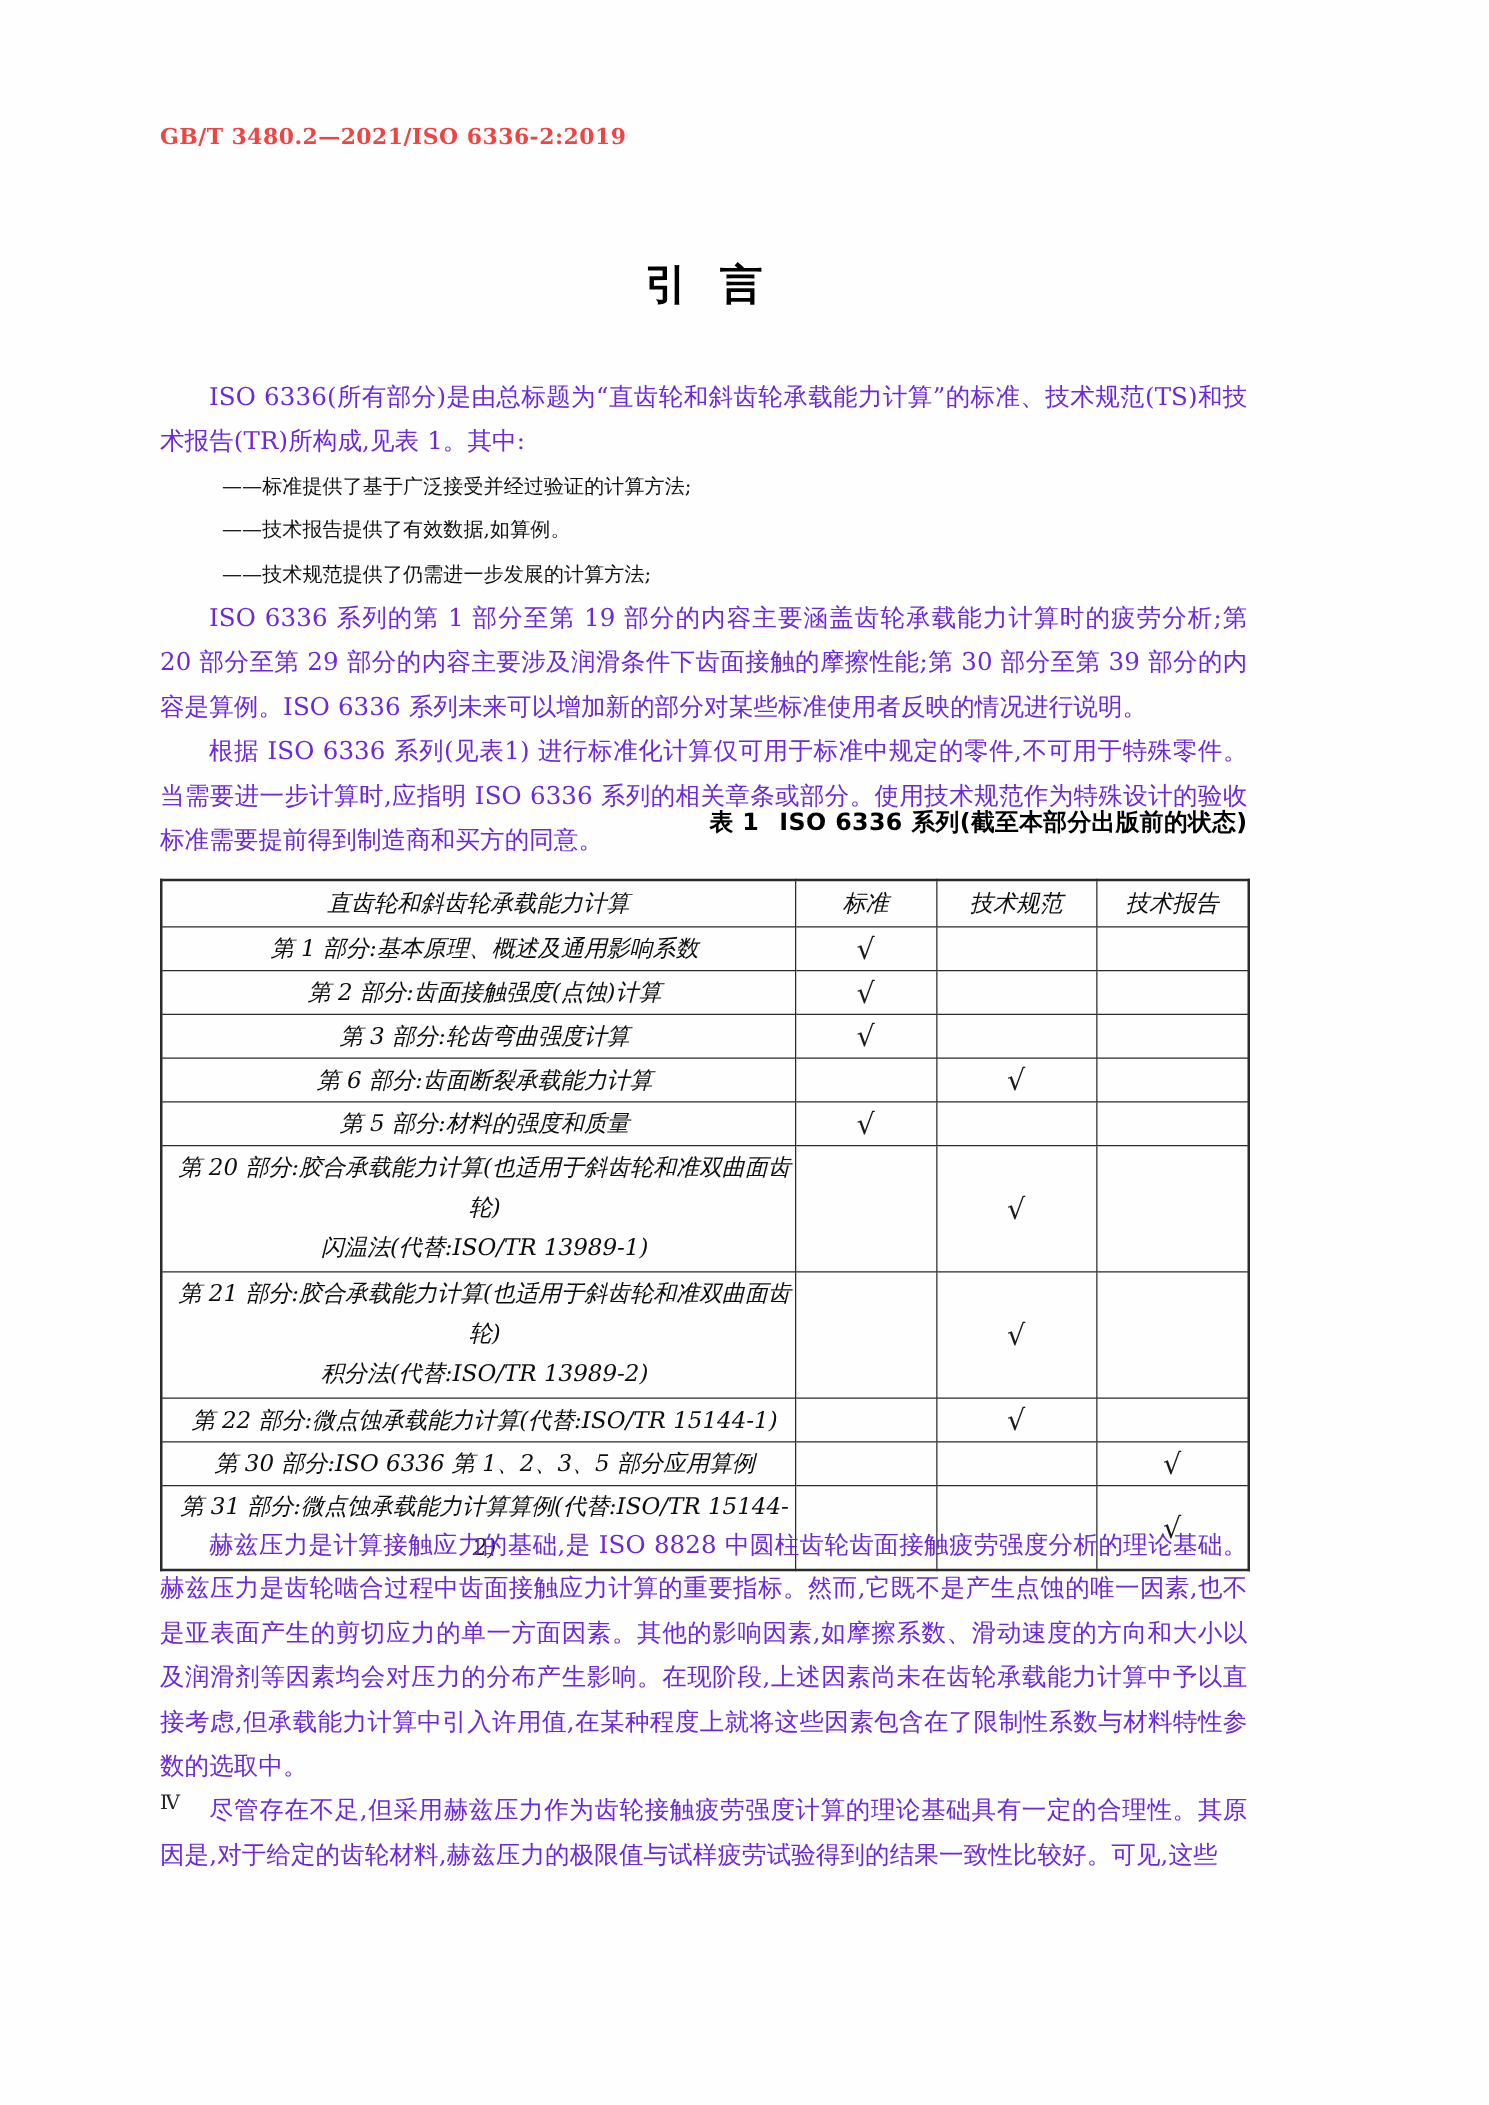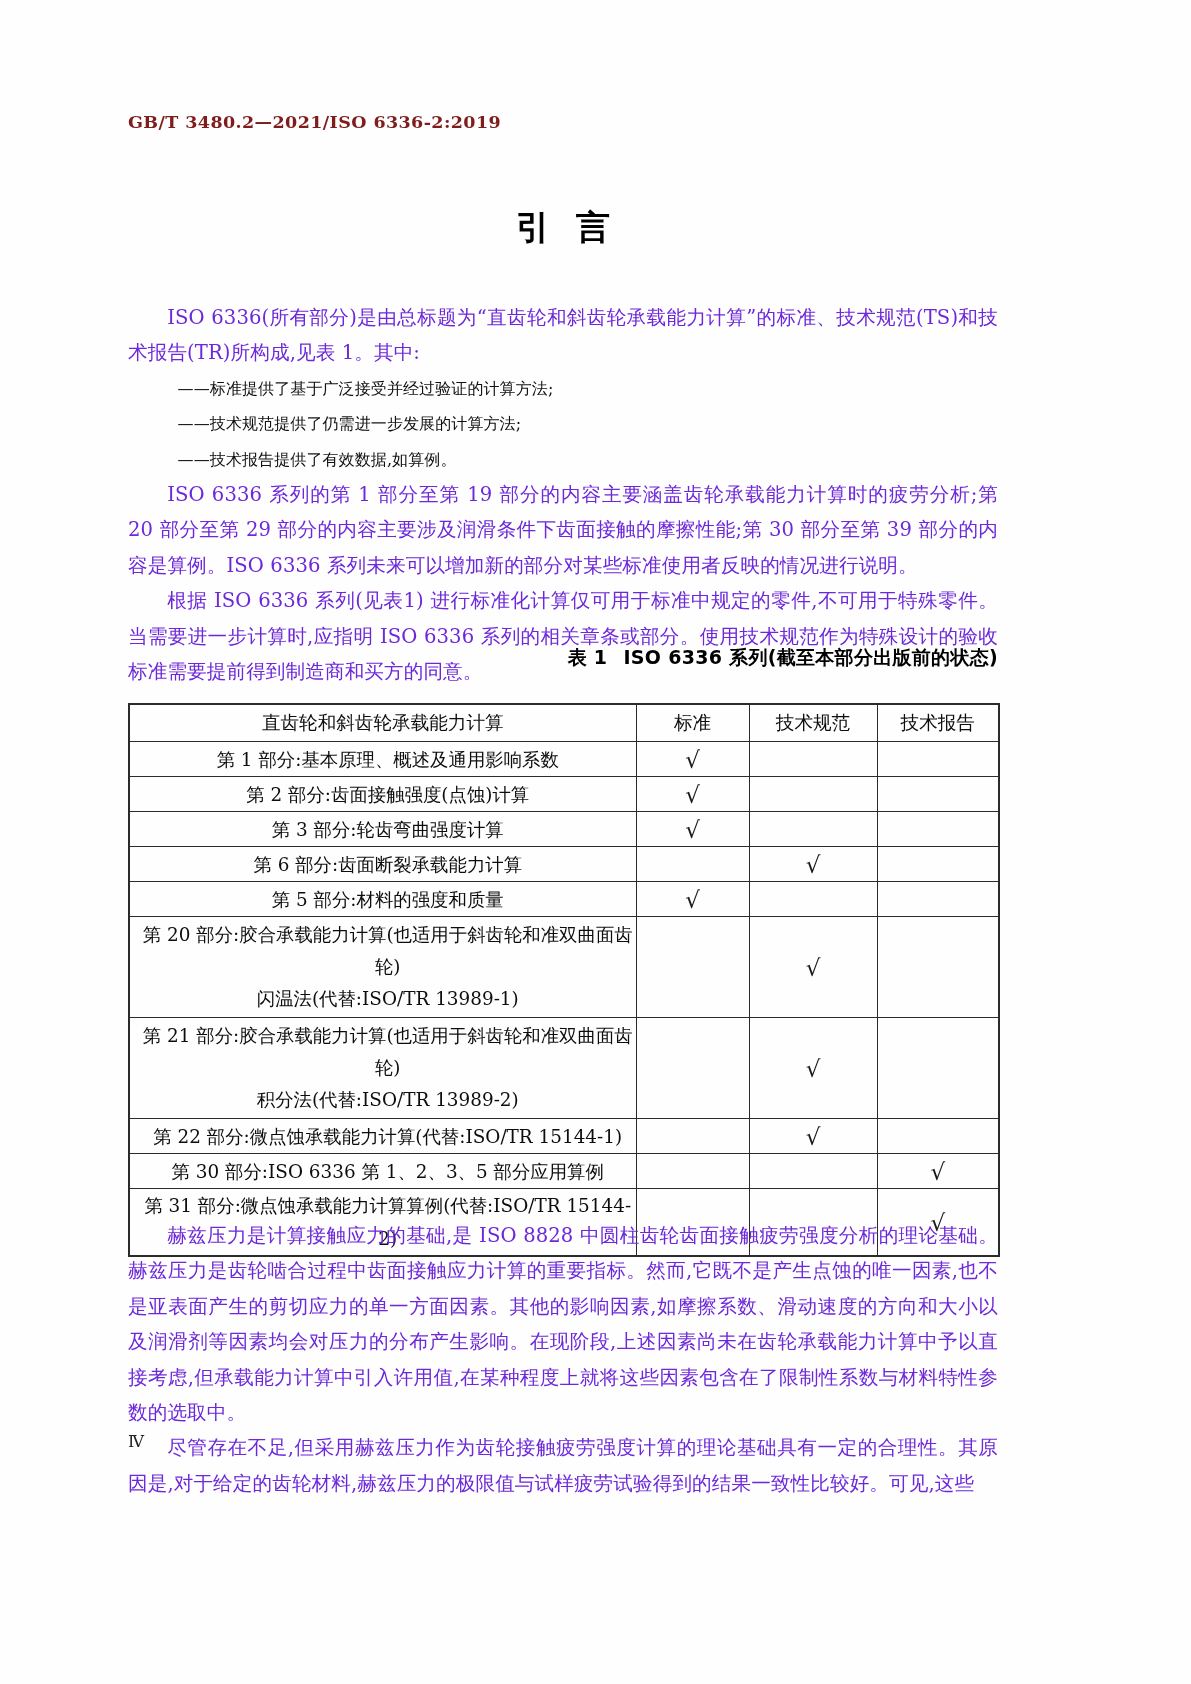--- a/index.html
+++ b/index.html
@@ -26,26 +26,26 @@
     position: absolute;
     left: 128px;
     top: 0;
     width: 870px;
   }
 
   
   .runhead {
     position: absolute;
     left: 128px;
-    top: 112px;
+    top: 100px;
     font-family: "DejaVu Serif", "Liberation Serif", serif;
     font-size: 17.5px;
     letter-spacing: 0.4px;
     font-weight: bold;
-    color: #7f1d1d;
+    color: #ef4444;
     white-space: nowrap;
   }
 
   
   .doc-title {
     position: absolute;
     left: 0;
     top: 205px;
     width: 870px;
     text-align: center;
@@ -97,20 +97,21 @@
     color: #000;
   }
   .tbl-caption .gap { display:inline-block; width: 16px; }
 
   
   .tbl-wrap {
     position: absolute;
     left: 0;
     top: 703px;
     width: 759px;
+    font-style: italic;
   }
   table.iso {
     border-collapse: collapse;
     width: 870px;
     table-layout: fixed;
     font-size: 18.4px;
     color: #0d0d0d;
   }
   table.iso td, table.iso th {
     border: 1px solid #2b2b2b;
@@ -176,22 +177,22 @@
 
   <div class="runhead">GB/T 3480.2—2021/ISO 6336-2:2019</div>
 
   <div class="content">
 
     <div class="doc-title">引言</div>
 
     <div class="body-block">
       <p class="para">ISO 6336(所有部分)是由总标题为“直齿轮和斜齿轮承载能力计算”的标准、技术规范(TS)和技术报告(TR)所构成,见表 1。其中:</p>
       <p class="dash">——标准提供了基于广泛接受并经过验证的计算方法;</p>
+      <p class="dash">——技术报告提供了有效数据,如算例。</p>
       <p class="dash">——技术规范提供了仍需进一步发展的计算方法;</p>
-      <p class="dash">——技术报告提供了有效数据,如算例。</p>
       <p class="para">ISO 6336 系列的第 1 部分至第 19 部分的内容主要涵盖齿轮承载能力计算时的疲劳分析;第 20 部分至第 29 部分的内容主要涉及润滑条件下齿面接触的摩擦性能;第 30 部分至第 39 部分的内容是算例。ISO 6336 系列未来可以增加新的部分对某些标准使用者反映的情况进行说明。</p>
       <p class="para">根据 ISO 6336 系列(见表1) 进行标准化计算仅可用于标准中规定的零件,不可用于特殊零件。当需要进一步计算时,应指明 ISO 6336 系列的相关章条或部分。使用技术规范作为特殊设计的验收标准需要提前得到制造商和买方的同意。</p>
     </div>
 
     <div class="tbl-caption">
       <span>表 1</span><span class="gap"></span><span>ISO 6336 系列(截至本部分出版前的状态)</span>
     </div>
 
     <div class="tbl-wrap">
       <table class="iso">

